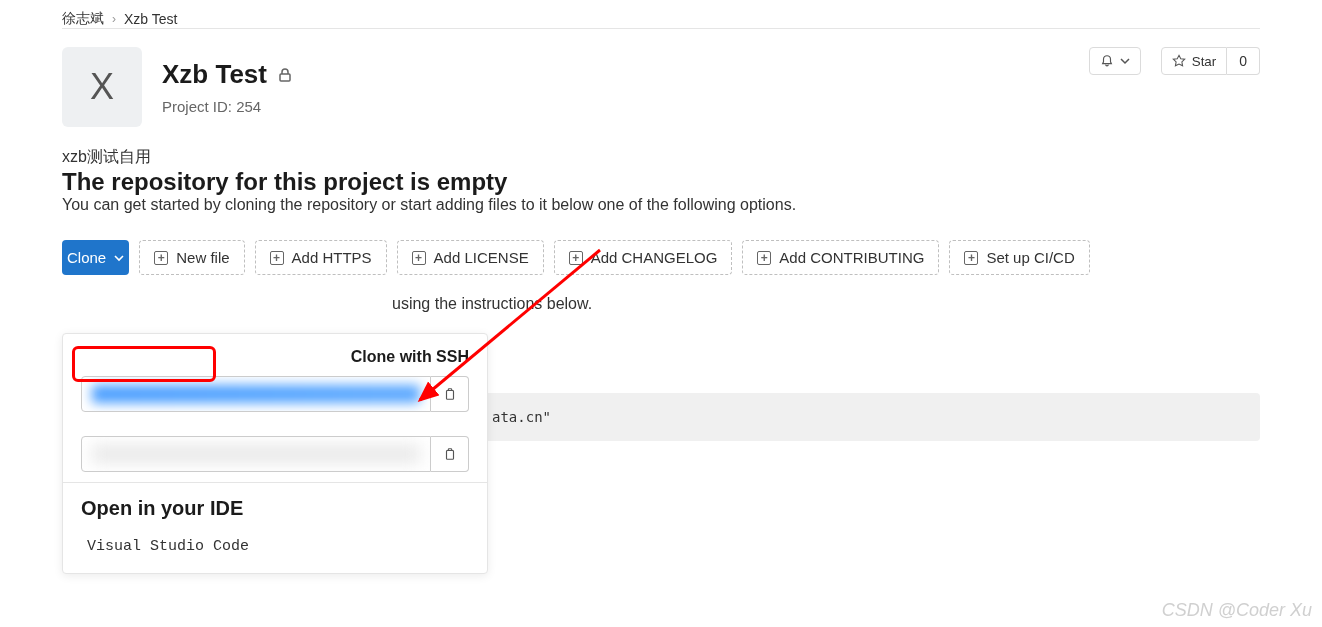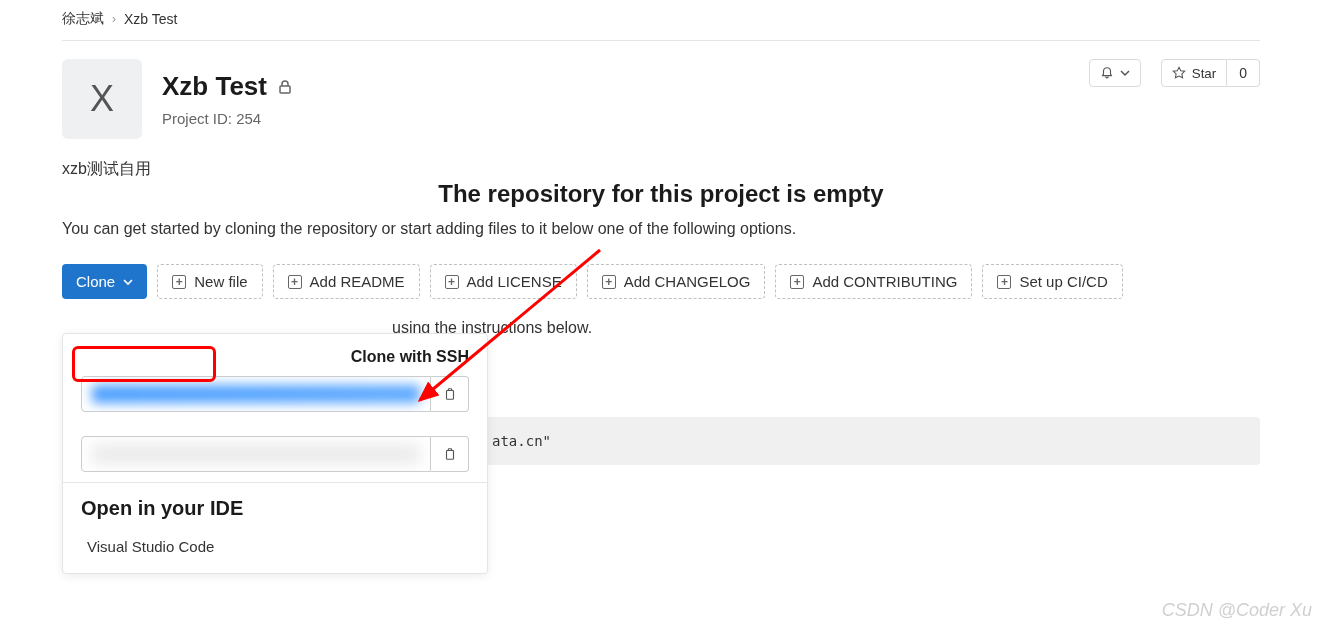--- a/index.html
+++ b/index.html
@@ -15,21 +15,20 @@
     }
     .container {
       padding: 10px 62px 0 62px;
     }
     .breadcrumb {
       display: flex;
       align-items: center;
       gap: 8px;
       font-size: 14px;
       color: #333;
-      padding-bottom: 12px;
       border-bottom: 1px solid #e5e5e5;
       margin-bottom: 18px;
     }
     .breadcrumb a { color: #333; text-decoration: none; }
     .breadcrumb .sep { color: #999; font-size: 12px; }
     .project-header {
       display: flex;
       justify-content: space-between;
       align-items: flex-start;
       margin-bottom: 20px;
@@ -110,39 +109,37 @@
       color: #333;
     }
     .project-desc {
       font-size: 16px;
       color: #333;
     }
     .empty-title {
       font-size: 24px;
       font-weight: 700;
       color: #1b1b1b;
-      margin-bottom: 12px;
-      text-align: center;
     }
     .empty-sub {
       font-size: 16px;
       color: #333;
       margin-bottom: 26px;
     }
     .actions-row {
       display: flex;
       gap: 10px;
       margin-bottom: 20px;
     }
     .clone-btn {
       background: #1f75cb;
       color: #fff;
       border: none;
       border-radius: 4px;
-      padding: 8px 14px;
+      padding: 8px 5px;
       font-size: 15px;
       display: flex;
       align-items: center;
       gap: 8px;
       cursor: pointer;
     }
     .dashed-btn {
       border: 1px dashed #bfbfbf;
       background: #fff;
       border-radius: 4px;
@@ -250,20 +247,21 @@
       font-size: 20px;
       font-weight: 600;
       color: #1b1b1b;
       margin-bottom: 14px;
     }
     .ide-item {
       font-size: 15px;
       color: #333;
       padding: 4px 6px;
       cursor: pointer;
+      font-family: Liberation Mono, monospace;
     }
     .annotation-box {
       position: absolute;
       left: 72px;
       top: 346px;
       width: 144px;
       height: 36px;
       border: 3px solid #ff0000;
       border-radius: 6px;
       pointer-events: none;
@@ -353,21 +351,21 @@
             <path d="M1 3l4 4 4-4" stroke="#fff" stroke-width="1.6" fill="none"></path>
           </svg>
       </span>
     </button>
     <button class="dashed-btn">
       <span class="plus-icon">+</span>
       <span>New file</span>
     </button>
     <button class="dashed-btn">
       <span class="plus-icon">+</span>
-      <span>Add README</span>
+      <span>Add HTTPS</span>
     </button>
     <button class="dashed-btn">
       <span class="plus-icon">+</span>
       <span>Add LICENSE</span>
     </button>
     <button class="dashed-btn">
       <span class="plus-icon">+</span>
       <span>Add CHANGELOG</span>
     </button>
     <button class="dashed-btn">

